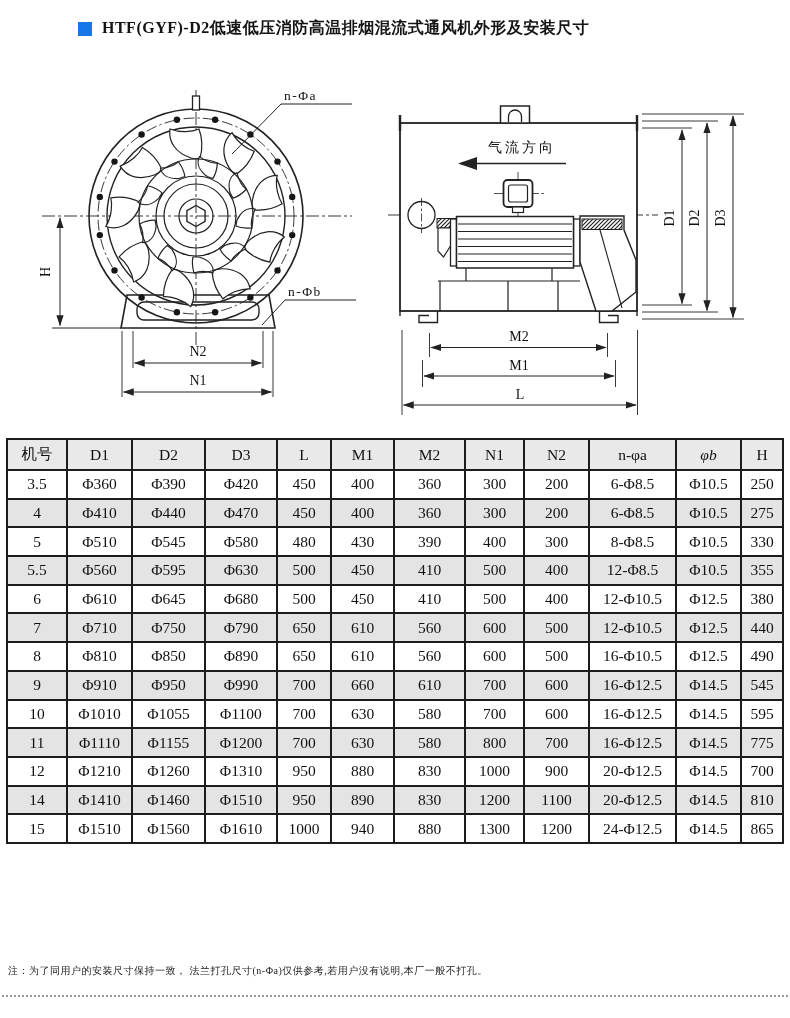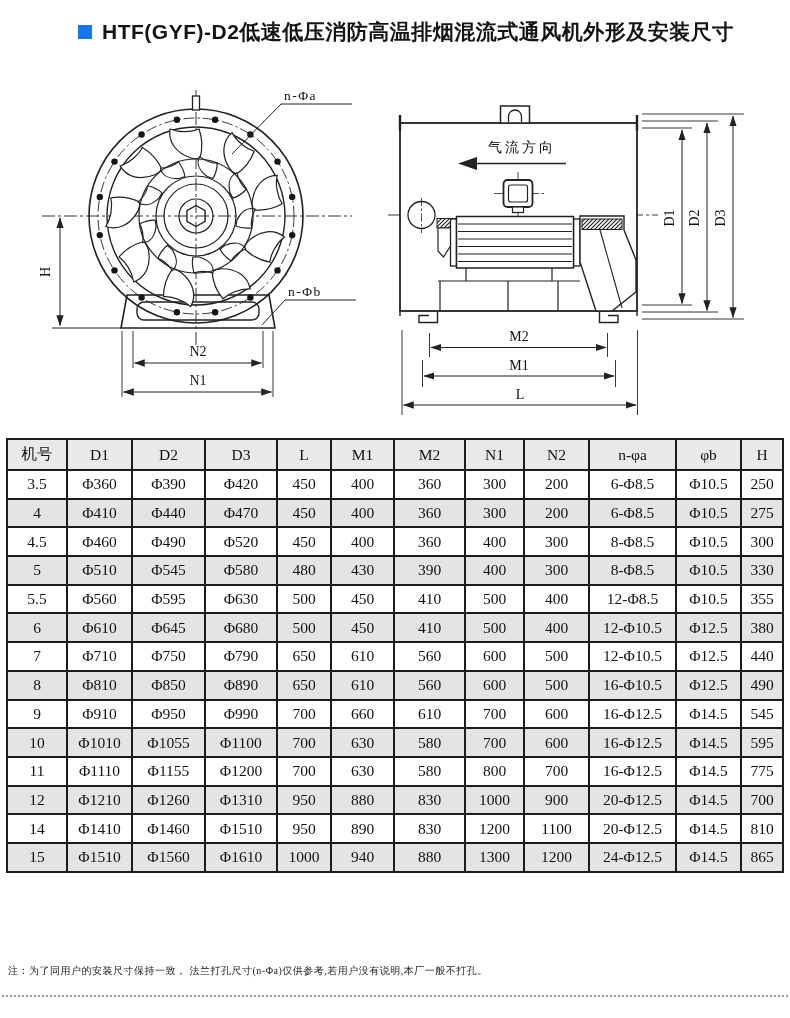--- a/index.html
+++ b/index.html
@@ -5,22 +5,22 @@
   html,body{margin:0;padding:0;}
   body{
     width:790px;height:1018px;position:relative;background:#ffffff;
     font-family:"Liberation Sans",sans-serif;color:#111;overflow:hidden;
   }
   .title-row{
     position:absolute;top:18px;left:78px;display:flex;align-items:center;gap:10px;
   }
   .bullet{width:14px;height:14px;background:#1678e8;display:inline-block;flex:0 0 auto;}
   .title{
-    margin:0;font-size:21px;font-weight:bold;color:#141414;letter-spacing:0.5px;
-    font-family:Liberation Sans, sans-serif;white-space:nowrap;
+    margin:0;font-size:16px;font-weight:bold;color:#141414;letter-spacing:0.5px;
+    font-family:Liberation Serif, serif;white-space:nowrap;
   }
   .drawing-wrap{position:absolute;top:72px;left:0;width:790px;height:362px;}
   svg text{font-family:"Liberation Serif",serif;fill:#111;}
   .dimtext{font-size:14px;}
   .leadertext{font-size:13.5px;letter-spacing:1.5px;}
   .cjk{font-size:14px;letter-spacing:3px;}
 
   table.spec{
     position:absolute;top:438px;left:6px;width:778px;
     border-collapse:collapse;table-layout:fixed;
@@ -36,21 +36,21 @@
   table.spec th:nth-child(1){width:58px;}
   table.spec th:nth-child(2){width:63px;}
   table.spec th:nth-child(3){width:71px;}
   table.spec th:nth-child(4){width:70px;}
   table.spec th:nth-child(5){width:52px;}
   table.spec th:nth-child(6){width:61px;}
   table.spec th:nth-child(7){width:69px;}
   table.spec th:nth-child(8){width:57px;}
   table.spec th:nth-child(9){width:63px;}
   table.spec th:nth-child(10){width:85px;}
-  table.spec th:nth-child(11){width:63px;}
+  table.spec th:nth-child(11){width:63px;font-style:italic;}
   .note{
     position:absolute;top:964px;left:8px;width:774px;margin:0;
     font-family:"Liberation Serif",serif;font-size:10px;color:#222;letter-spacing:0.5px;
   }
   .dotted-rule{
     position:absolute;top:995px;left:2px;width:786px;height:0;
     border-bottom:2px dotted #9a9a9a;
   }
 </style>
 </head>
@@ -295,34 +295,20 @@
         <td>450</td>
         <td>400</td>
         <td>360</td>
         <td>300</td>
         <td>200</td>
         <td>6-Φ8.5</td>
         <td>Φ10.5</td>
         <td>275</td>
       </tr>
       <tr>
-        <td>4.5</td>
-        <td>Φ460</td>
-        <td>Φ490</td>
-        <td>Φ520</td>
-        <td>450</td>
-        <td>400</td>
-        <td>360</td>
-        <td>400</td>
-        <td>300</td>
-        <td>8-Φ8.5</td>
-        <td>Φ10.5</td>
-        <td>300</td>
-      </tr>
-      <tr>
         <td>5</td>
         <td>Φ510</td>
         <td>Φ545</td>
         <td>Φ580</td>
         <td>480</td>
         <td>430</td>
         <td>390</td>
         <td>400</td>
         <td>300</td>
         <td>8-Φ8.5</td>

